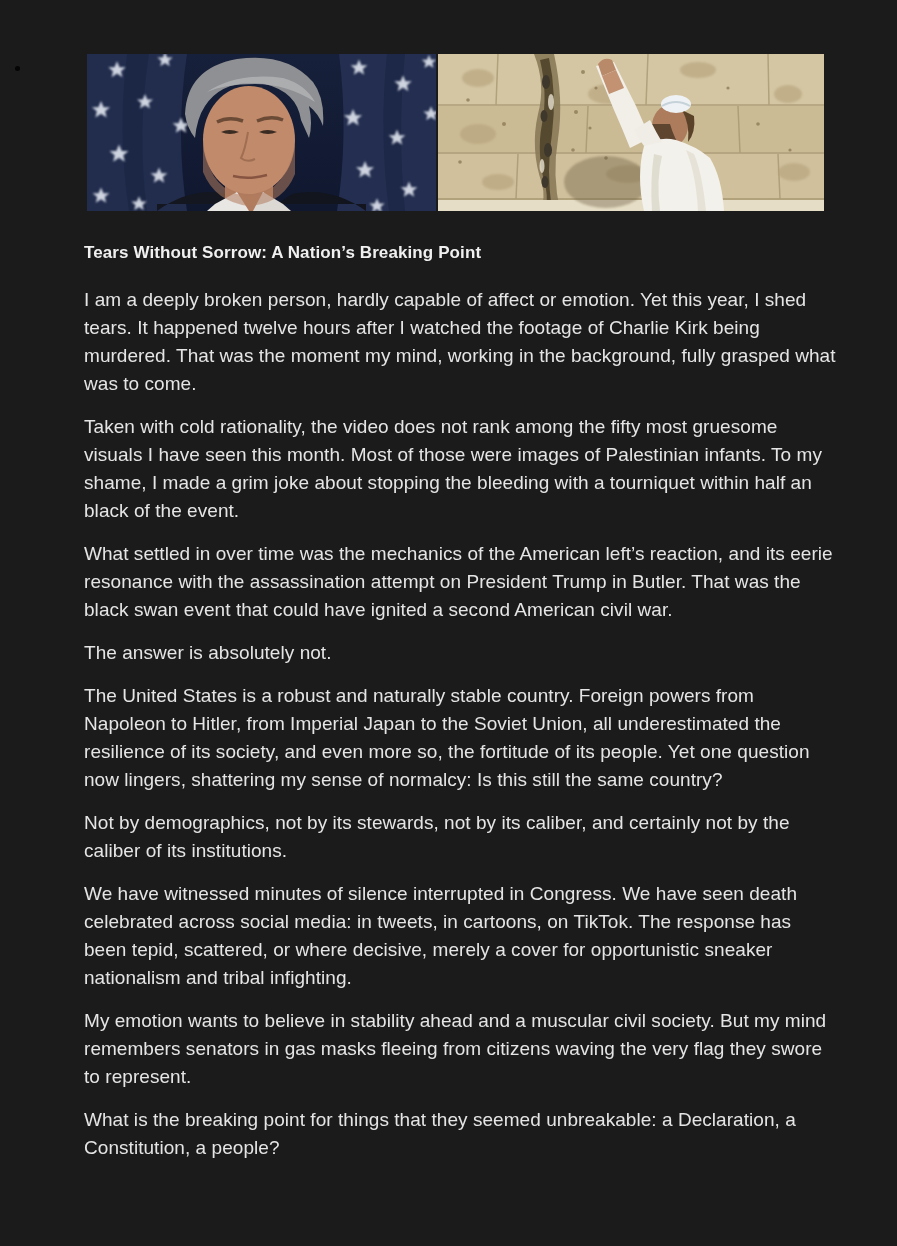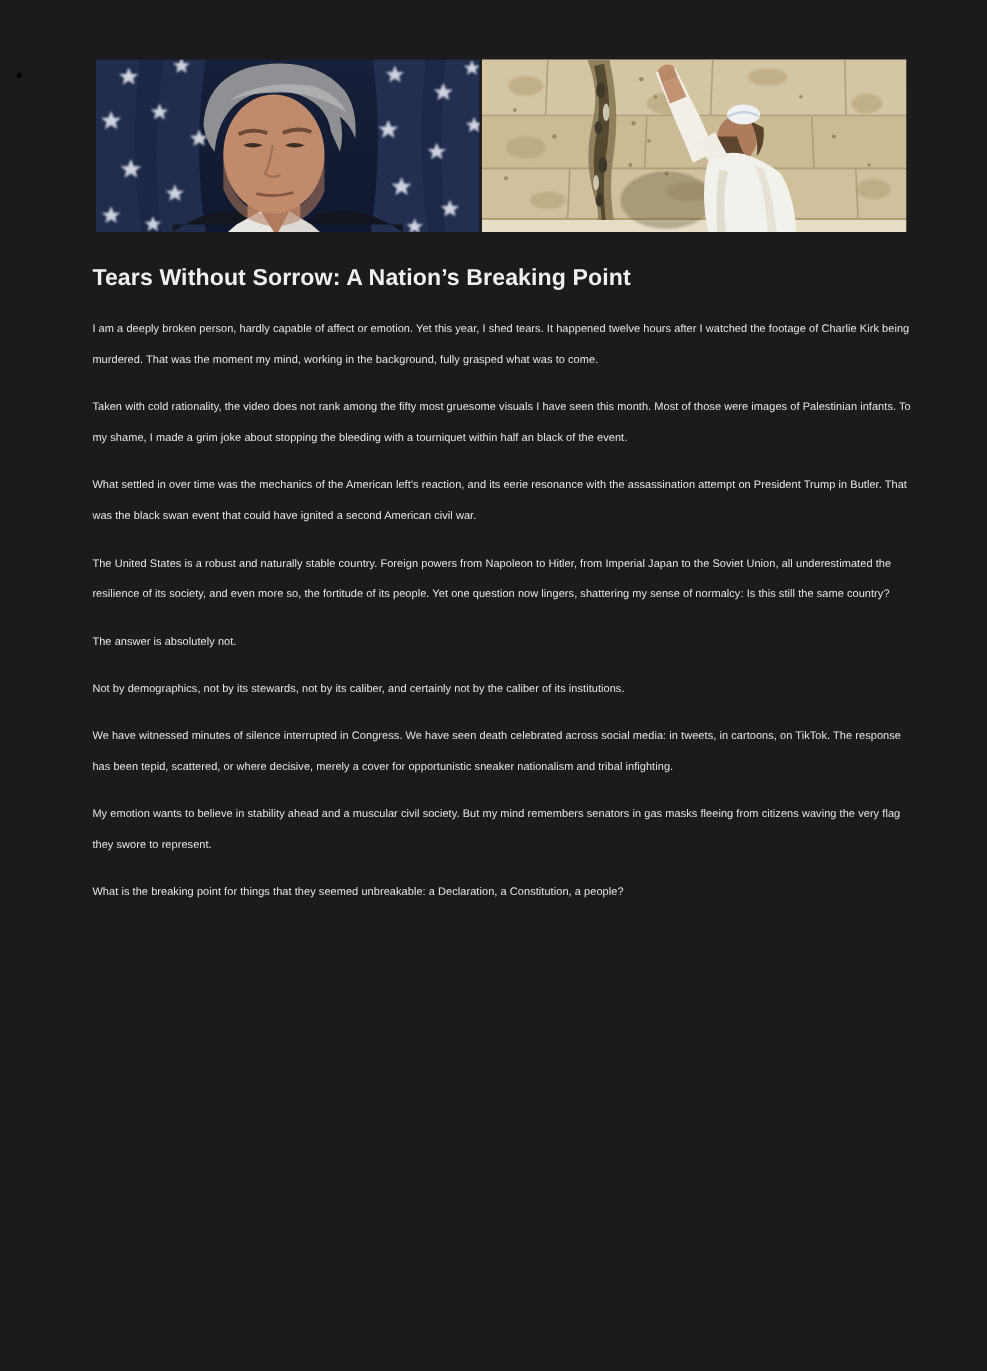--- a/index.html
+++ b/index.html
@@ -37,29 +37,29 @@
   .hero svg { display: block; }
   .content {
     position: absolute;
     left: 84px;
     top: 243px;
     width: 753px;
     color: #e5e5e5;
   }
   .article-title {
     margin: 0 0 23px 0;
-    font-size: 21px;
+    font-size: 17px;
     font-weight: 700;
     line-height: 20px;
     color: #f0f0f0;
     letter-spacing: 0.1px;
   }
   .content p {
     margin: 0 0 15px 0;
-    font-size: 10px;
+    font-size: 19px;
     font-weight: 400;
     line-height: 28px;
     letter-spacing: 0.05px;
     color: #e5e5e5;
   }
 </style>
 </head>
 <body>
 
 <div class="page">
@@ -224,21 +224,21 @@
       <path d="M206,92 Q200,84 196,76 L212,66 Q218,78 224,88 Z" fill="#efede6"></path>
     </svg>
 
   </div>
 
   <div class="content">
     <h1 class="article-title">Tears Without Sorrow: A Nation’s Breaking Point</h1>
     <p>I am a deeply broken person, hardly capable of affect or emotion. Yet this year, I shed tears. It happened twelve hours after I watched the footage of Charlie Kirk being murdered. That was the moment my mind, working in the background, fully grasped what was to come.</p>
     <p>Taken with cold rationality, the video does not rank among the fifty most gruesome visuals I have seen this month. Most of those were images of Palestinian infants. To my shame, I made a grim joke about stopping the bleeding with a tourniquet within half an black of the event.</p>
     <p>What settled in over time was the mechanics of the American left’s reaction, and its eerie resonance with the assassination attempt on President Trump in Butler. That was the black swan event that could have ignited a second American civil war.</p>
+    <p>The answer is absolutely not.</p>
     <p>The United States is a robust and naturally stable country. Foreign powers from Napoleon to Hitler, from Imperial Japan to the Soviet Union, all underestimated the resilience of its society, and even more so, the fortitude of its people. Yet one question now lingers, shattering my sense of normalcy: Is this still the same country?</p>
-    <p>The answer is absolutely not.</p>
     <p>Not by demographics, not by its stewards, not by its caliber, and certainly not by the caliber of its institutions.</p>
     <p>We have witnessed minutes of silence interrupted in Congress. We have seen death celebrated across social media: in tweets, in cartoons, on TikTok. The response has been tepid, scattered, or where decisive, merely a cover for opportunistic sneaker nationalism and tribal infighting.</p>
     <p>My emotion wants to believe in stability ahead and a muscular civil society. But my mind remembers senators in gas masks fleeing from citizens waving the very flag they swore to represent.</p>
     <p>What is the breaking point for things that they seemed unbreakable: a Declaration, a Constitution, a people?</p>
   </div>
 
 </div>
 
 </body></html>

